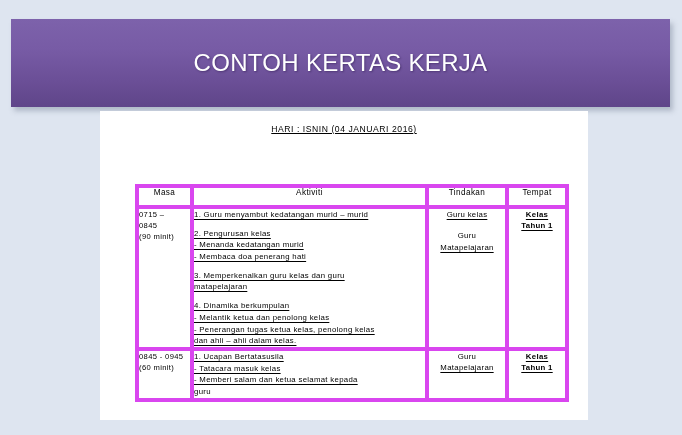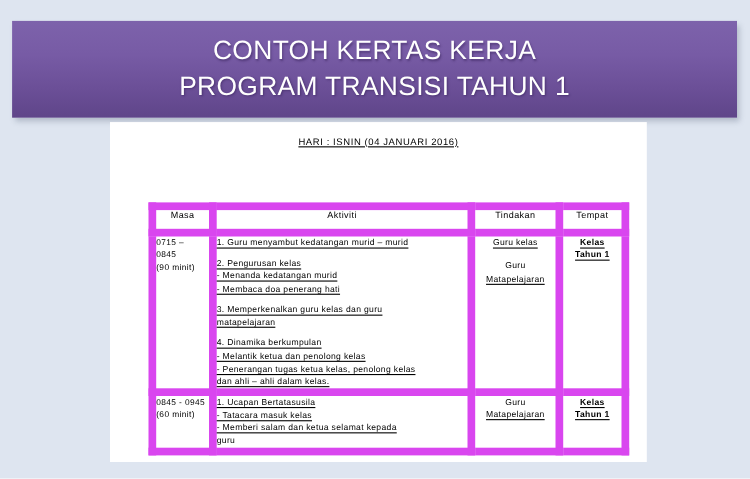--- a/index.html
+++ b/index.html
@@ -86,21 +86,21 @@
   #schedule-table {
     position: absolute;
     left: 35px;
     top: 73px;
     width: 430px;
     border-collapse: collapse;
     table-layout: fixed;
     color: #000000;
   }
   #schedule-table td, #schedule-table th {
-    border: 7px solid #d946ef;
+    border: 4px solid #d946ef;
     vertical-align: top;
     padding: 0;
   }
   .col-masa { width: 55px; }
   .col-aktiviti { width: 235px; }
   .col-tindakan { width: 80px; }
   .col-tempat { width: 60px; }
 
   .head-cell {
     text-align: center;
@@ -148,21 +148,20 @@
   .tindakan-cell.row2, .tempat-cell.row2 { padding-top: 5px; }
   .sub-gap { margin-top: 10px; }
   .tempat-cell .ul { text-decoration: underline; text-underline-offset: 1.5px; font-weight: bold; }
   .tindakan-cell .ul { text-decoration: underline; text-underline-offset: 1.5px; }
 </style>
 </head>
 <body>
 
 <div id="title-banner">
   <div class="banner-line">CONTOH KERTAS KERJA</div>
-  <div class="banner-line">PROGRAM TRANSISI TAHUN 1</div>
 </div>
 
 <div id="document-page">
 
 
   <div id="doc-subheading">
     <div class="doc-sub-line u-line">HARI : ISNIN (04 JANUARI 2016)</div>
   </div>
 
   <table id="schedule-table">

